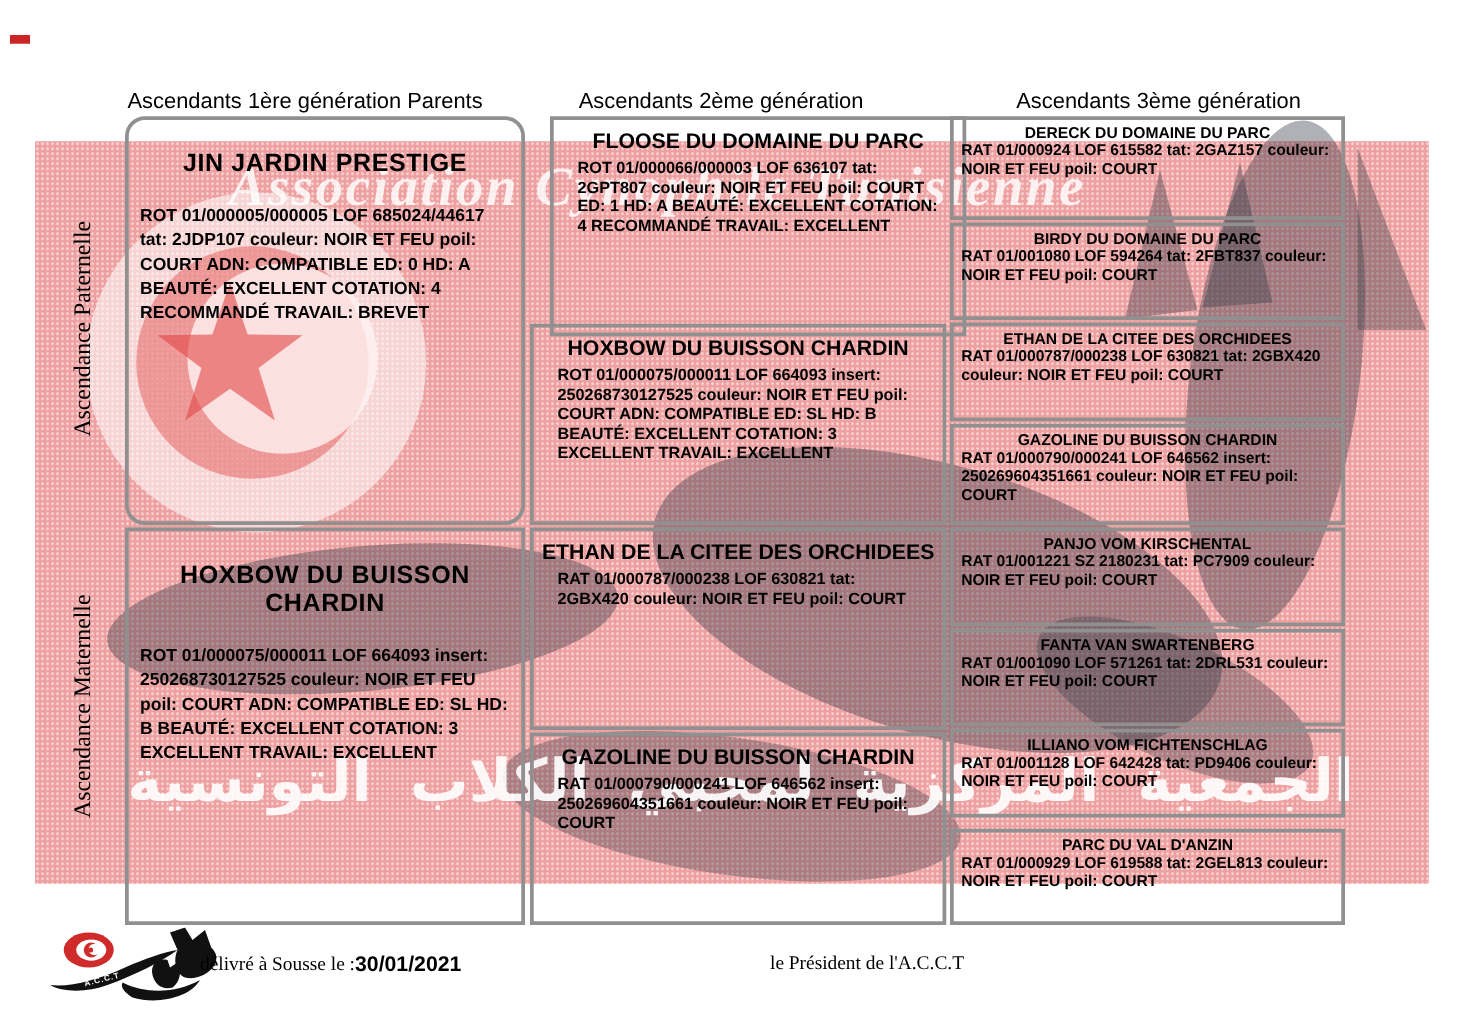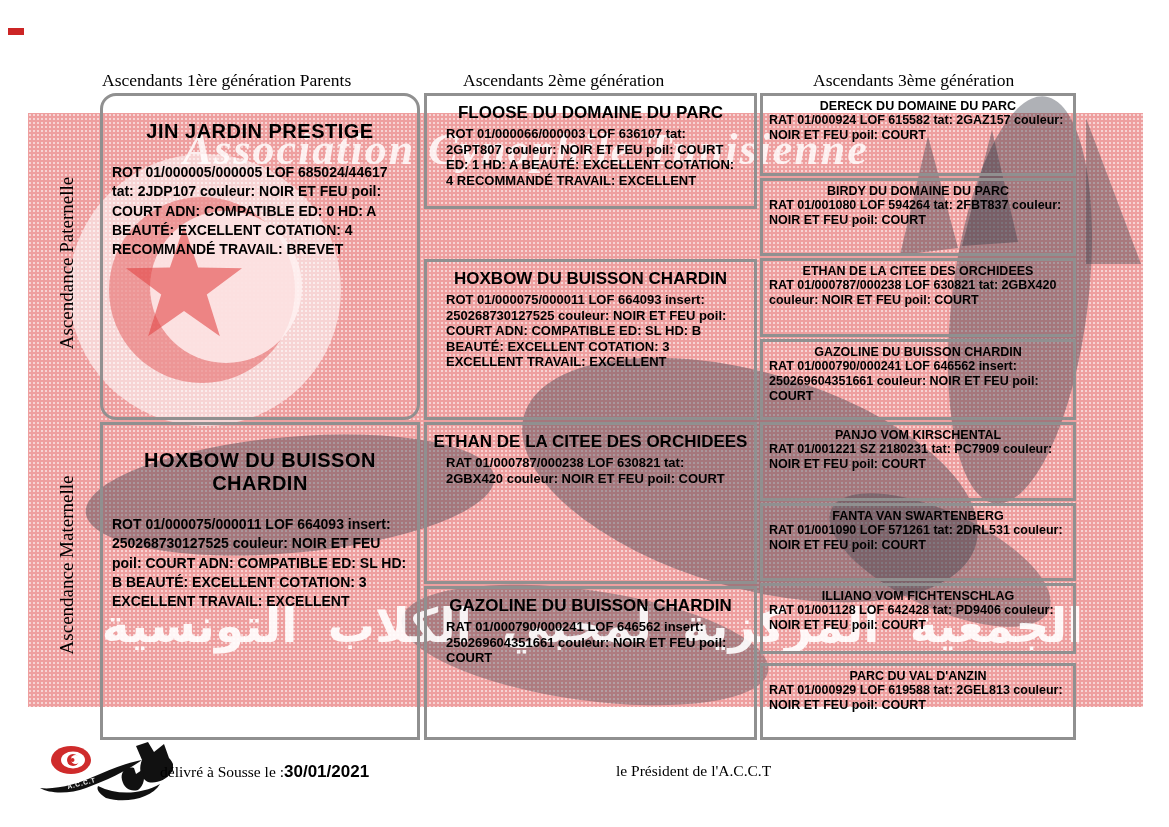--- a/index.html
+++ b/index.html
@@ -14,21 +14,21 @@
 
   .wm-svg{position:absolute;left:0;top:0;z-index:1;pointer-events:none;}
 
   .wm-latin{position:absolute;left:183px;top:124px;z-index:1;white-space:nowrap;
             font-family:"Liberation Serif",serif;font-style:italic;font-weight:bold;
             font-size:44px;letter-spacing:2px;color:rgba(255,255,255,.82);}
   .wm-arabic{position:absolute;left:95px;top:598px;width:995px;z-index:1;text-align:center;
              direction:rtl;font-family:"DejaVu Sans",sans-serif;font-weight:bold;
              font-size:47px;word-spacing:14px;color:rgba(255,255,255,.9);white-space:nowrap;}
 
-  .gen-header{position:absolute;top:70px;z-index:2;font-family:Liberation Serif, serif;
+  .gen-header{position:absolute;top:70px;z-index:2;font-family:Liberation Sans, sans-serif;
               font-size:17.5px;color:#000;white-space:nowrap;}
   .side-label{position:absolute;z-index:2;font-family:"Liberation Serif",serif;font-size:19px;
               color:#000;white-space:nowrap;transform:translate(-50%,-50%) rotate(-90deg);}
 
   .cell{position:absolute;z-index:2;border:3px solid #909090;box-sizing:border-box;
         color:#000;overflow:hidden;}
   .cell-title{font-weight:bold;text-align:center;}
   .cell-body{font-weight:bold;text-align:left;}
   .c1 .cell-title{font-size:20px;margin-top:24px;letter-spacing:.5px;}
   .c1 .cell-body{font-size:14px;line-height:1.38;margin-top:20px;padding:0 9px;}
@@ -87,21 +87,21 @@
 
   <div class="cell c1" style="left:100px;top:93px;width:320px;height:327px;border-radius:16px;">
     <div class="cell-title">JIN JARDIN PRESTIGE</div>
     <div class="cell-body">ROT 01/000005/000005 LOF 685024/44617 tat: 2JDP107 couleur: NOIR ET FEU poil: COURT ADN: COMPATIBLE ED: 0 HD: A BEAUTÉ: EXCELLENT COTATION: 4 RECOMMANDÉ TRAVAIL: BREVET</div>
   </div>
   <div class="cell c1" style="left:100px;top:422px;width:320px;height:318px;">
     <div class="cell-title">HOXBOW DU BUISSON CHARDIN</div>
     <div class="cell-body">ROT 01/000075/000011 LOF 664093 insert: 250268730127525 couleur: NOIR ET FEU poil: COURT ADN: COMPATIBLE ED: SL HD: B BEAUTÉ: EXCELLENT COTATION: 3 EXCELLENT TRAVAIL: EXCELLENT</div>
   </div>
 
-  <div class="cell c2" style="left:424px;top:93px;width:333px;height:116px;">
+  <div class="cell c2" style="left:440px;top:93px;width:333px;height:176px;">
     <div class="cell-title">FLOOSE DU DOMAINE DU PARC</div>
     <div class="cell-body">ROT 01/000066/000003 LOF 636107 tat: 2GPT807 couleur: NOIR ET FEU poil: COURT ED: 1 HD: A BEAUTÉ: EXCELLENT COTATION: 4 RECOMMANDÉ TRAVAIL: EXCELLENT</div>
   </div>
   <div class="cell c2" style="left:424px;top:259px;width:333px;height:161px;">
     <div class="cell-title">HOXBOW DU BUISSON CHARDIN</div>
     <div class="cell-body">ROT 01/000075/000011 LOF 664093 insert: 250268730127525 couleur: NOIR ET FEU poil: COURT ADN: COMPATIBLE ED: SL HD: B BEAUTÉ: EXCELLENT COTATION: 3 EXCELLENT TRAVAIL: EXCELLENT</div>
   </div>
   <div class="cell c2" style="left:424px;top:422px;width:333px;height:162px;">
     <div class="cell-title">ETHAN DE LA CITEE DES ORCHIDEES</div>
     <div class="cell-body">RAT 01/000787/000238 LOF 630821 tat: 2GBX420 couleur: NOIR ET FEU poil: COURT</div>

